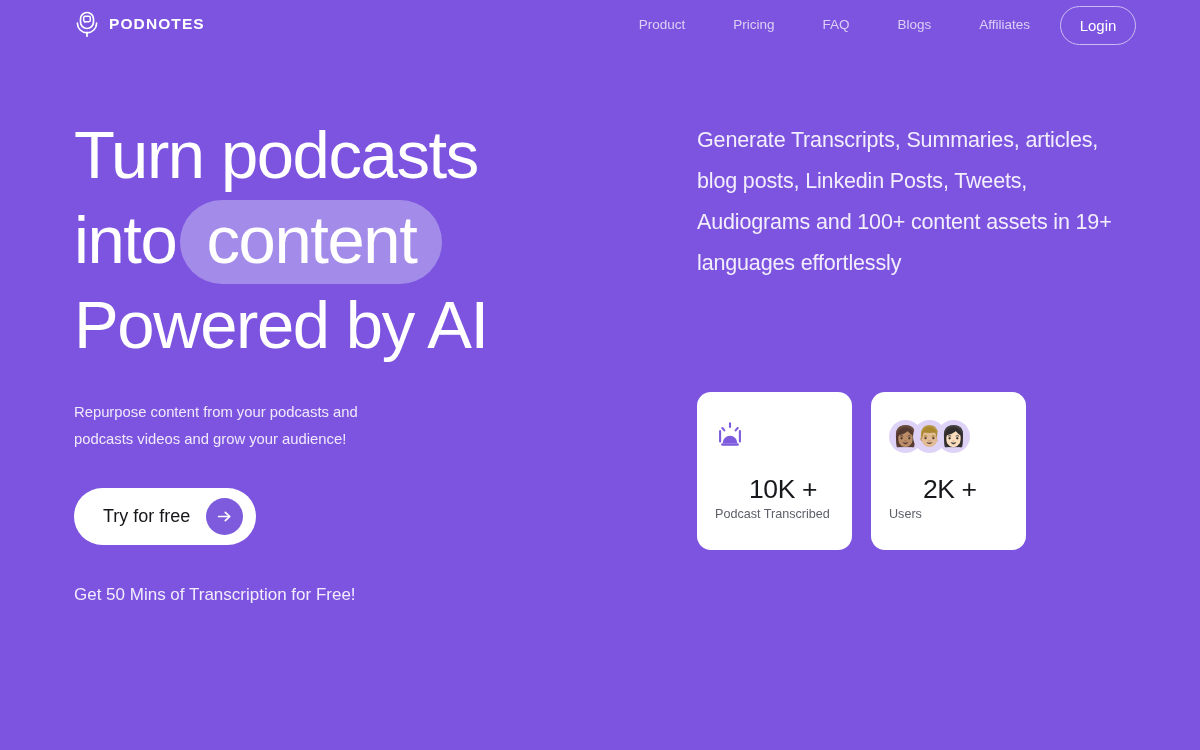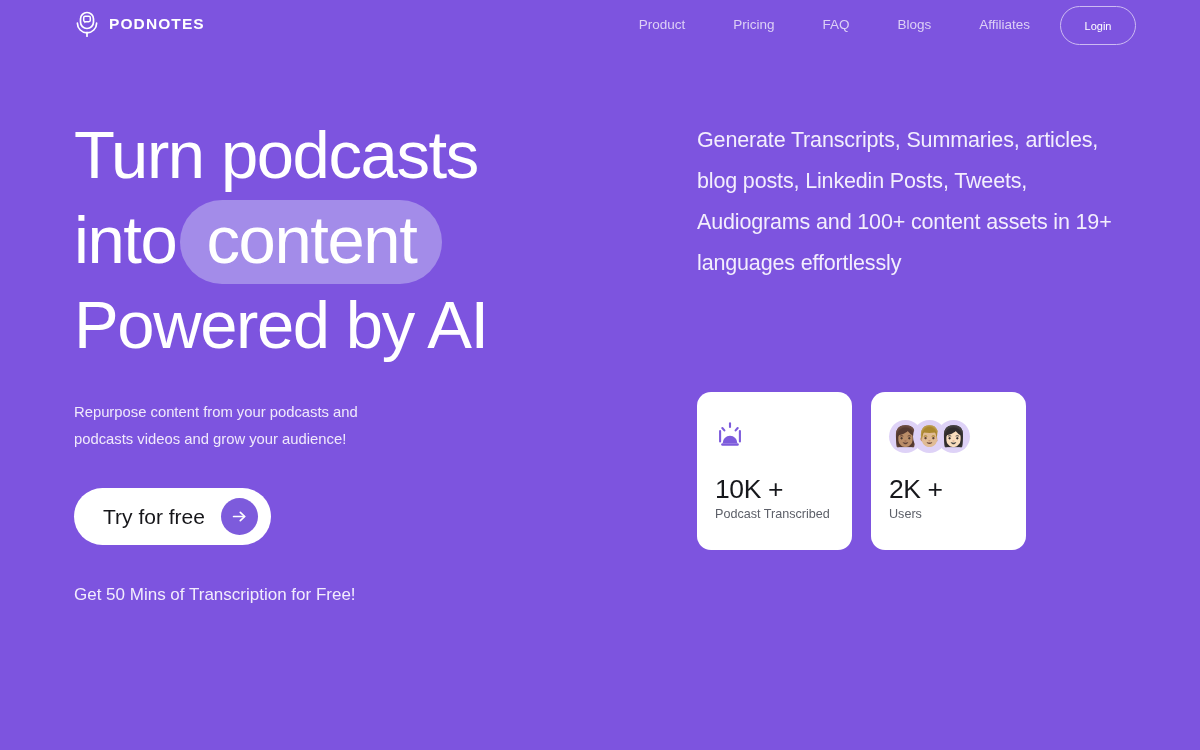--- a/index.html
+++ b/index.html
@@ -76,21 +76,21 @@
   .login-btn {
     position: absolute;
     right: 64px;
     top: 6px;
     width: 76px;
     height: 39px;
     border: 1px solid #cdbbf2;
     border-radius: 20px;
     background: transparent;
     color: #ffffff;
-    font-size: 11px;
+    font-size: 15px;
     font-family: "Liberation Sans", sans-serif;
     cursor: pointer;
     display: flex;
     align-items: center;
     justify-content: center;
   }
 
   
   .hero-left {
     position: absolute;
@@ -139,21 +139,21 @@
     border: none;
     border-radius: 40px;
     height: 57px;
     padding: 0 13px 0 29px;
     cursor: pointer;
     font-family: "Liberation Sans", sans-serif;
   }
 
   .cta-label {
     color: #16161a;
-    font-size: 21px;
+    font-size: 18px;
   }
 
   .cta-arrow {
     width: 37px;
     height: 37px;
     border-radius: 50%;
     background: #7d5bdc;
     display: flex;
     align-items: center;
     justify-content: center;
@@ -225,20 +225,21 @@
     flex: none;
   }
 
   .avatar + .avatar { margin-left: -9px; }
 
   .stat-value {
     margin-top: 16px;
     color: #17181c;
     font-size: 26.5px;
     letter-spacing: -0.4px;
+    margin-left: 34px;
   }
 
   .stat-label {
     margin-top: 2px;
     color: #5d6069;
     font-size: 12.6px;
   }
 </style>
 </head>
 <body>

